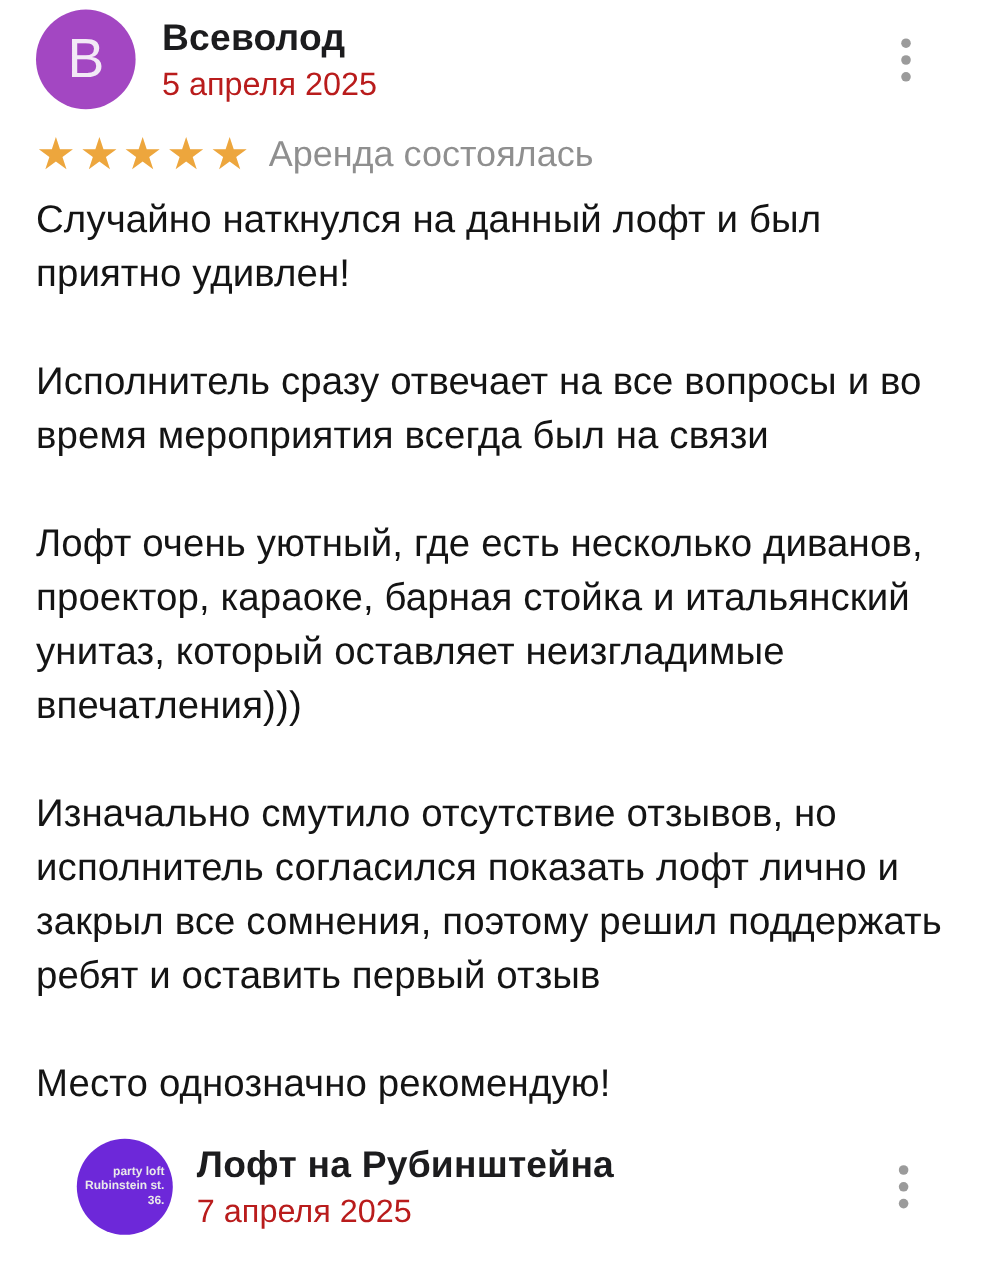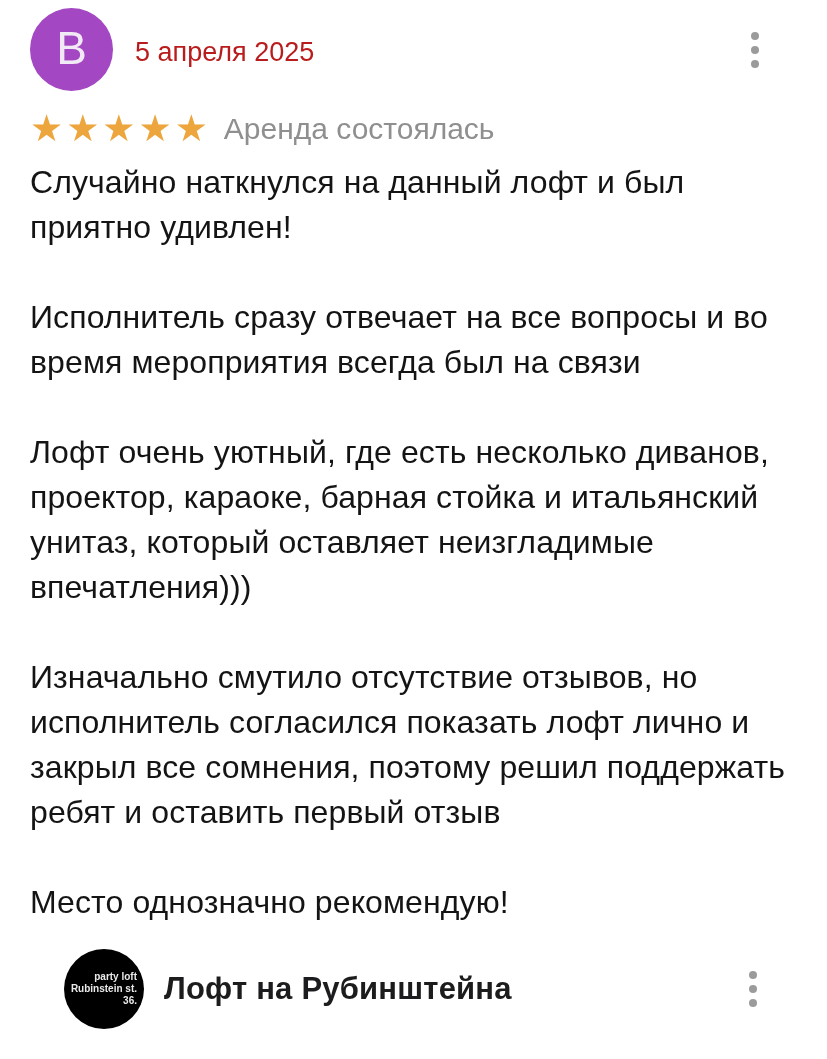--- a/index.html
+++ b/index.html
@@ -35,21 +35,21 @@
   }
   .avatar-purple .initial {
     color: #f2e9f6;
     font-size: 46px;
     font-weight: 500;
     line-height: 1;
     padding-bottom: 4px;
   }
   .avatar-black {
     width: 80px; height: 80px;
-    background: #000000;
+    background: #6d28d9;
     justify-content: flex-end;
   }
   .logo-text {
     color: #e9e9e9;
     font-size: 10px;
     font-weight: bold;
     line-height: 12px;
     text-align: right;
     white-space: pre-line;
     padding-right: 7px;
@@ -135,20 +135,21 @@
 </head>
 <body>
 
 <div class="page">
 
   <div class="person-row">
     <div class="avatar avatar-purple">
       <span class="initial">В</span>
     </div>
     <div class="who">
+      <div class="name">Всеволод</div>
       <div class="date">5 апреля 2025</div>
     </div>
     <button class="kebab" aria-label="more options">
       <span class="dot"></span>
       <span class="dot"></span>
       <span class="dot"></span>
     </button>
   </div>
 
   <div class="rating-row">
@@ -173,20 +174,21 @@
 
 Место однозначно рекомендую!</div>
 
   <div class="person-row reply-row">
     <div class="avatar avatar-black">
       <span class="logo-text">party loft
 Rubinstein st. 36.</span>
     </div>
     <div class="who">
       <div class="name">Лофт на Рубинштейна</div>
+      <div class="date">7 апреля 2025</div>
     </div>
     <button class="kebab" aria-label="more options">
       <span class="dot"></span>
       <span class="dot"></span>
       <span class="dot"></span>
     </button>
   </div>
 
 </div>
 

